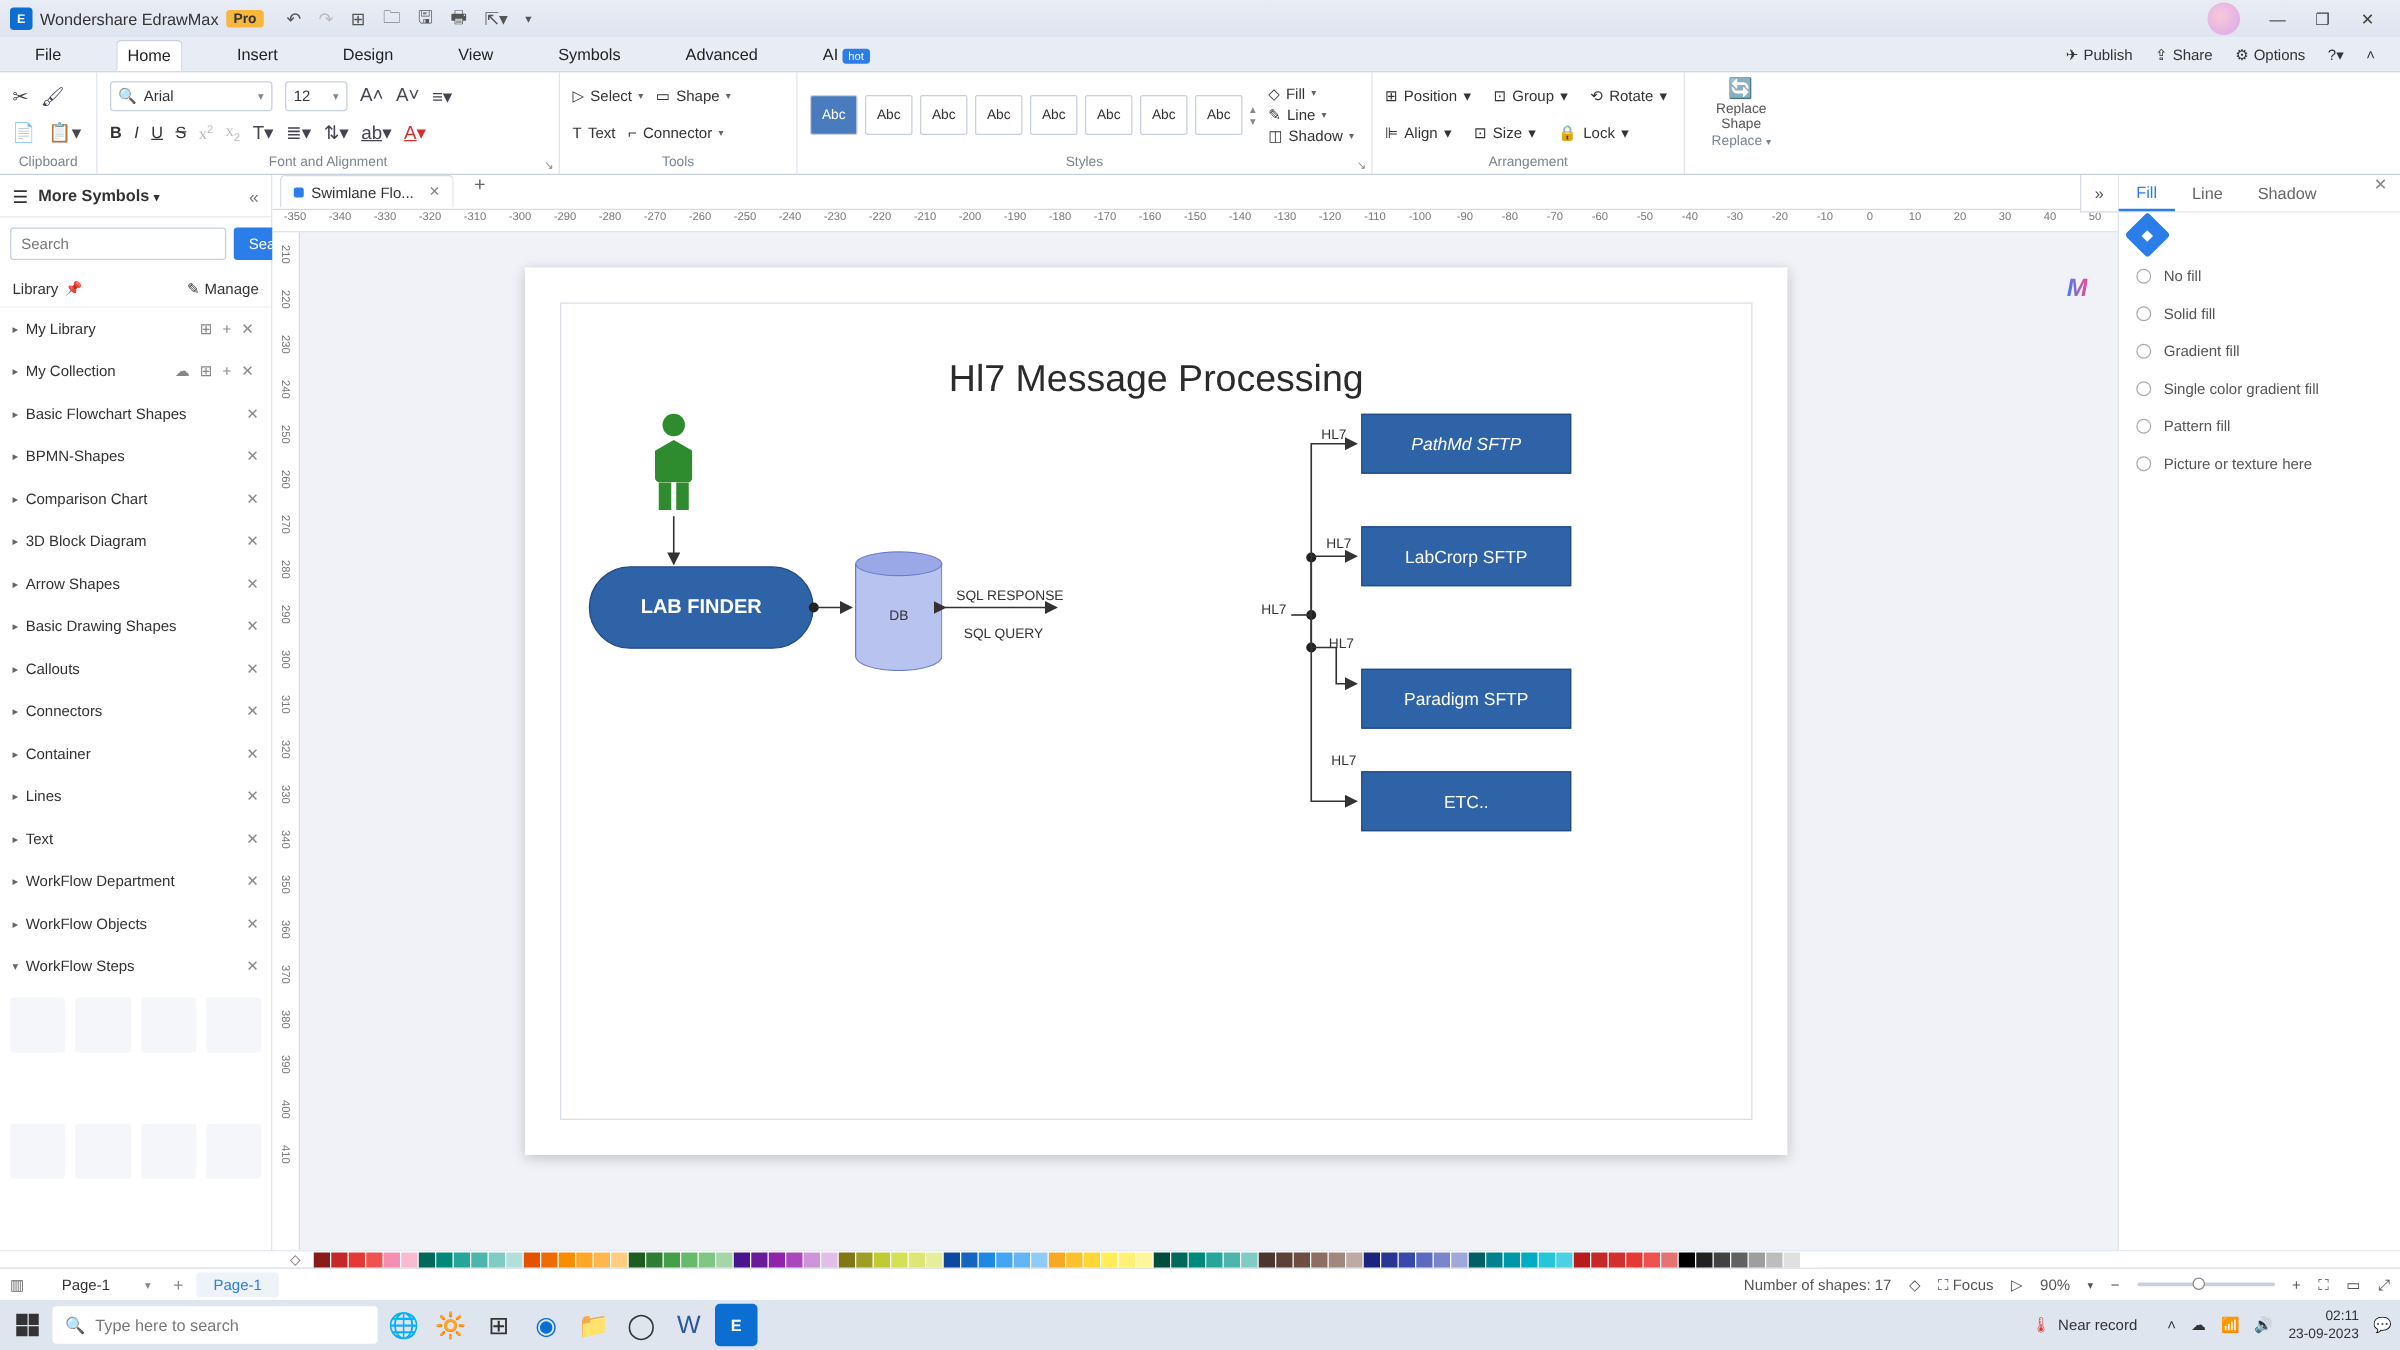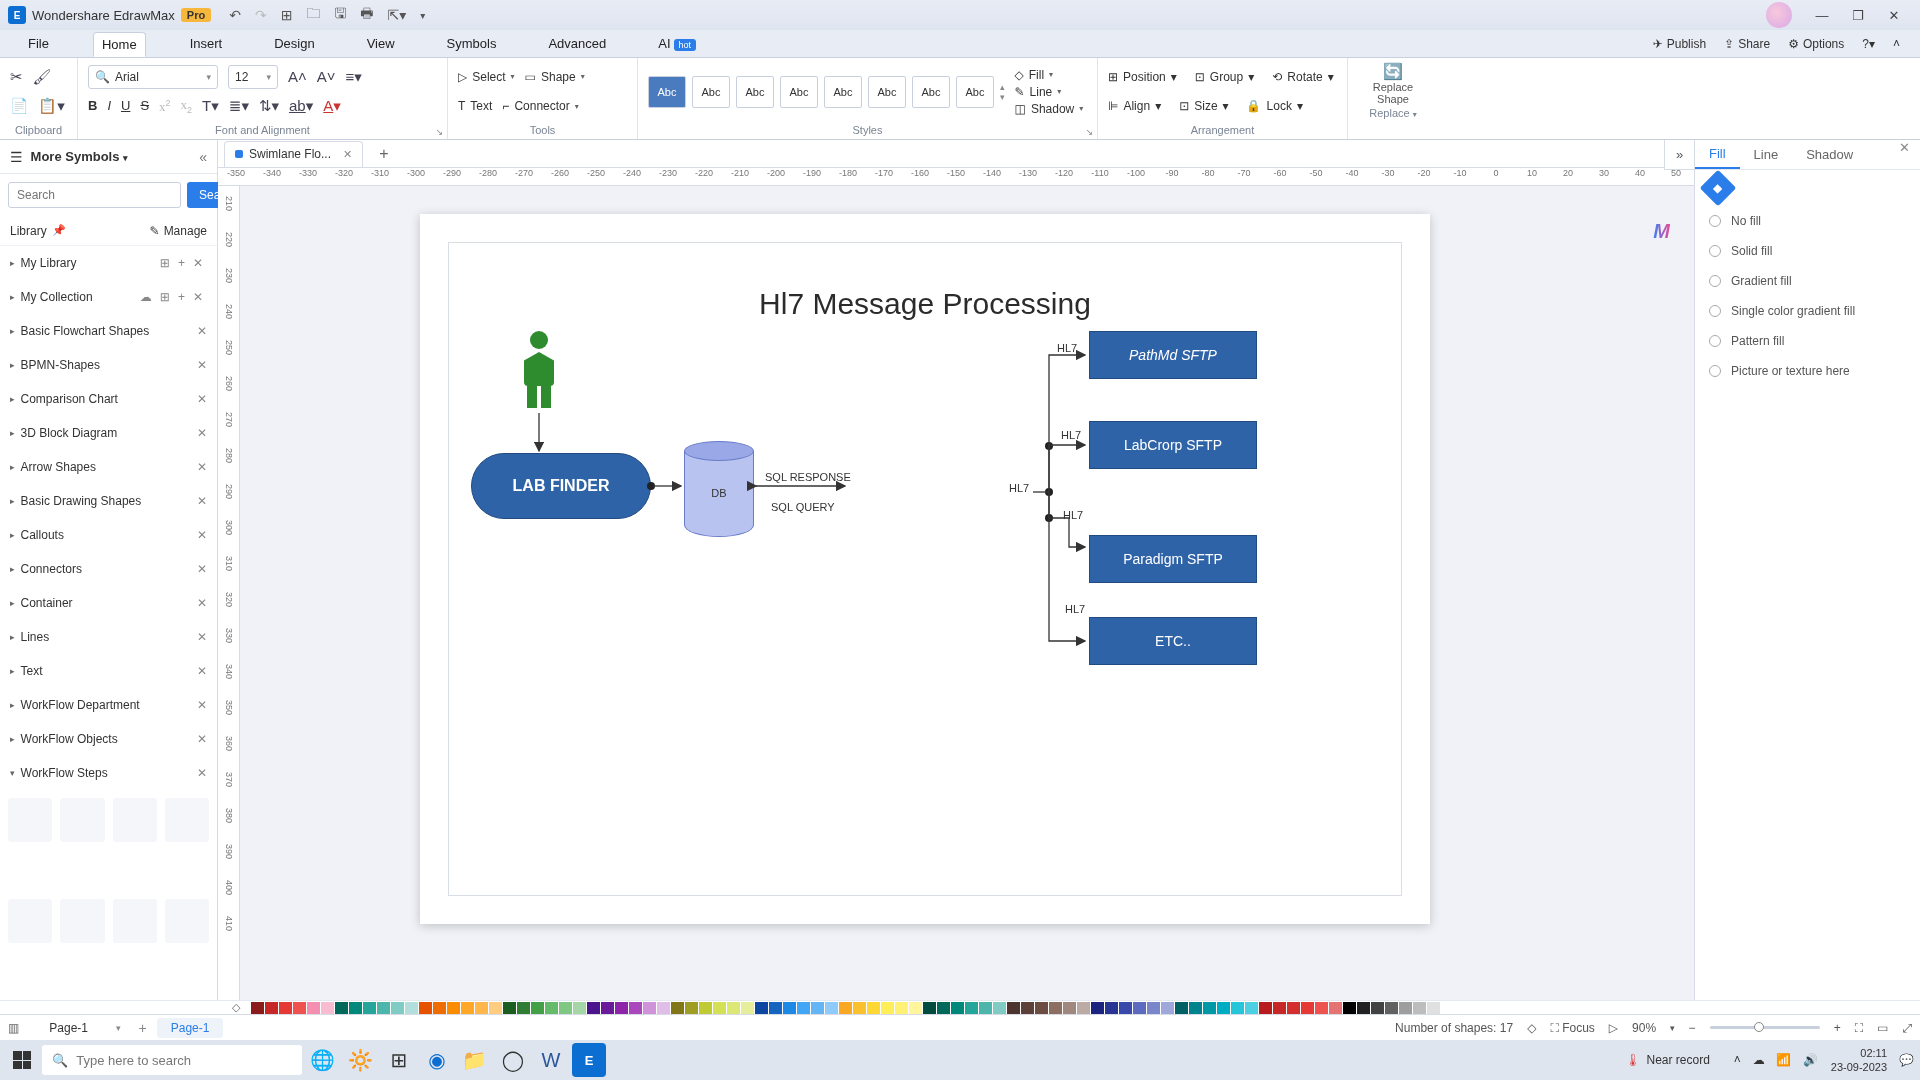--- a/index.html
+++ b/index.html
@@ -61,21 +61,21 @@
 .lp-cat { height:34px; display:flex; align-items:center; padding:0 10px; font-size:12px; color:#333; }
 .lp-cat .tri { font-size:9px; color:#666; margin-right:6px; }
 .lp-cat .ctxt { flex:1; }
 .lp-cat .x { color:#888; font-size:12px; }
 .lp-cat .ic3 { display:flex; gap:8px; color:#888; font-size:12px; margin-right:4px;}
 .lp-thumbs { flex:1; padding:8px; display:grid; grid-template-columns:repeat(4,1fr); gap:8px; }
 .lp-thumbs div { height:44px; background:#f4f6fa; border-radius:3px; }
 
 
 .canvaswrap { flex:1; display:flex; flex-direction:column; background:#f0f2f7; position:relative; }
-.tabstrip { height:28px; background:#fff; display:flex; align-items:center; border-bottom:1px solid #d6dbe5; padding-left:6px; gap:6px; }
+.tabstrip { height:28px; background:#fff; display:flex; align-items:flex-start; border-bottom:1px solid #d6dbe5; padding-left:6px; gap:6px; }
 .doctab { height:26px; background:#fff; border:1px solid #d6dbe5; border-bottom:none; border-radius:4px 4px 0 0; padding:0 10px; display:flex; align-items:center; gap:6px; font-size:12px; }
 .doctab .dot { width:8px;height:8px;background:#2b7de9;border-radius:2px;}
 .doctab .x { color:#888; font-size:11px; margin-left:6px;}
 .addtab { font-size:16px; color:#666; padding:0 10px; }
 .rulerH { height:18px; background:#fff; border-bottom:1px solid #d6dbe5; display:flex; font-size:9px; color:#777; overflow:hidden;}
 .rulerH span { width:36px; text-align:center; flex:0 0 36px;}
 .canvashflex{flex:1;display:flex;}
 .rulerV { width:22px; background:#fff; border-right:1px solid #d6dbe5; display:flex; flex-direction:column; font-size:9px; color:#777; align-items:center;}
 .rulerV span{height:36px;writing-mode:vertical-rl;text-align:center;flex:0 0 36px;}
 .canvas { flex:1; position:relative; overflow:hidden; background:#f0f2f7;}

